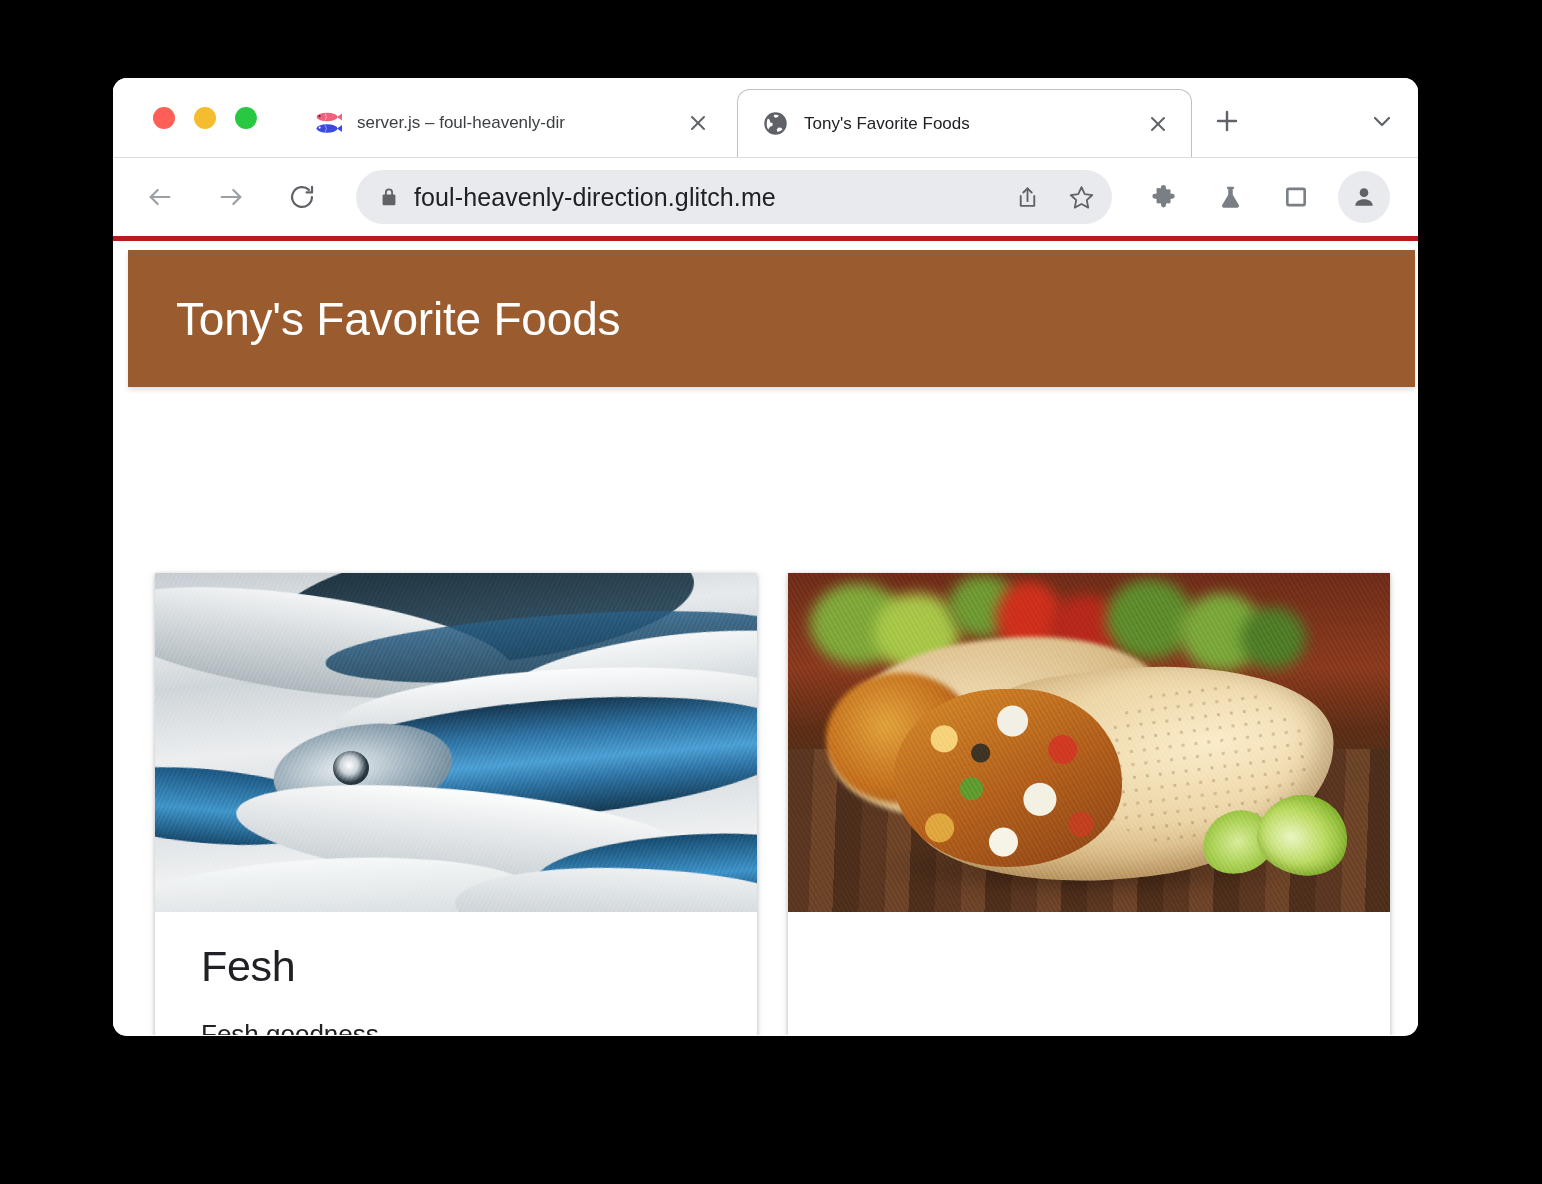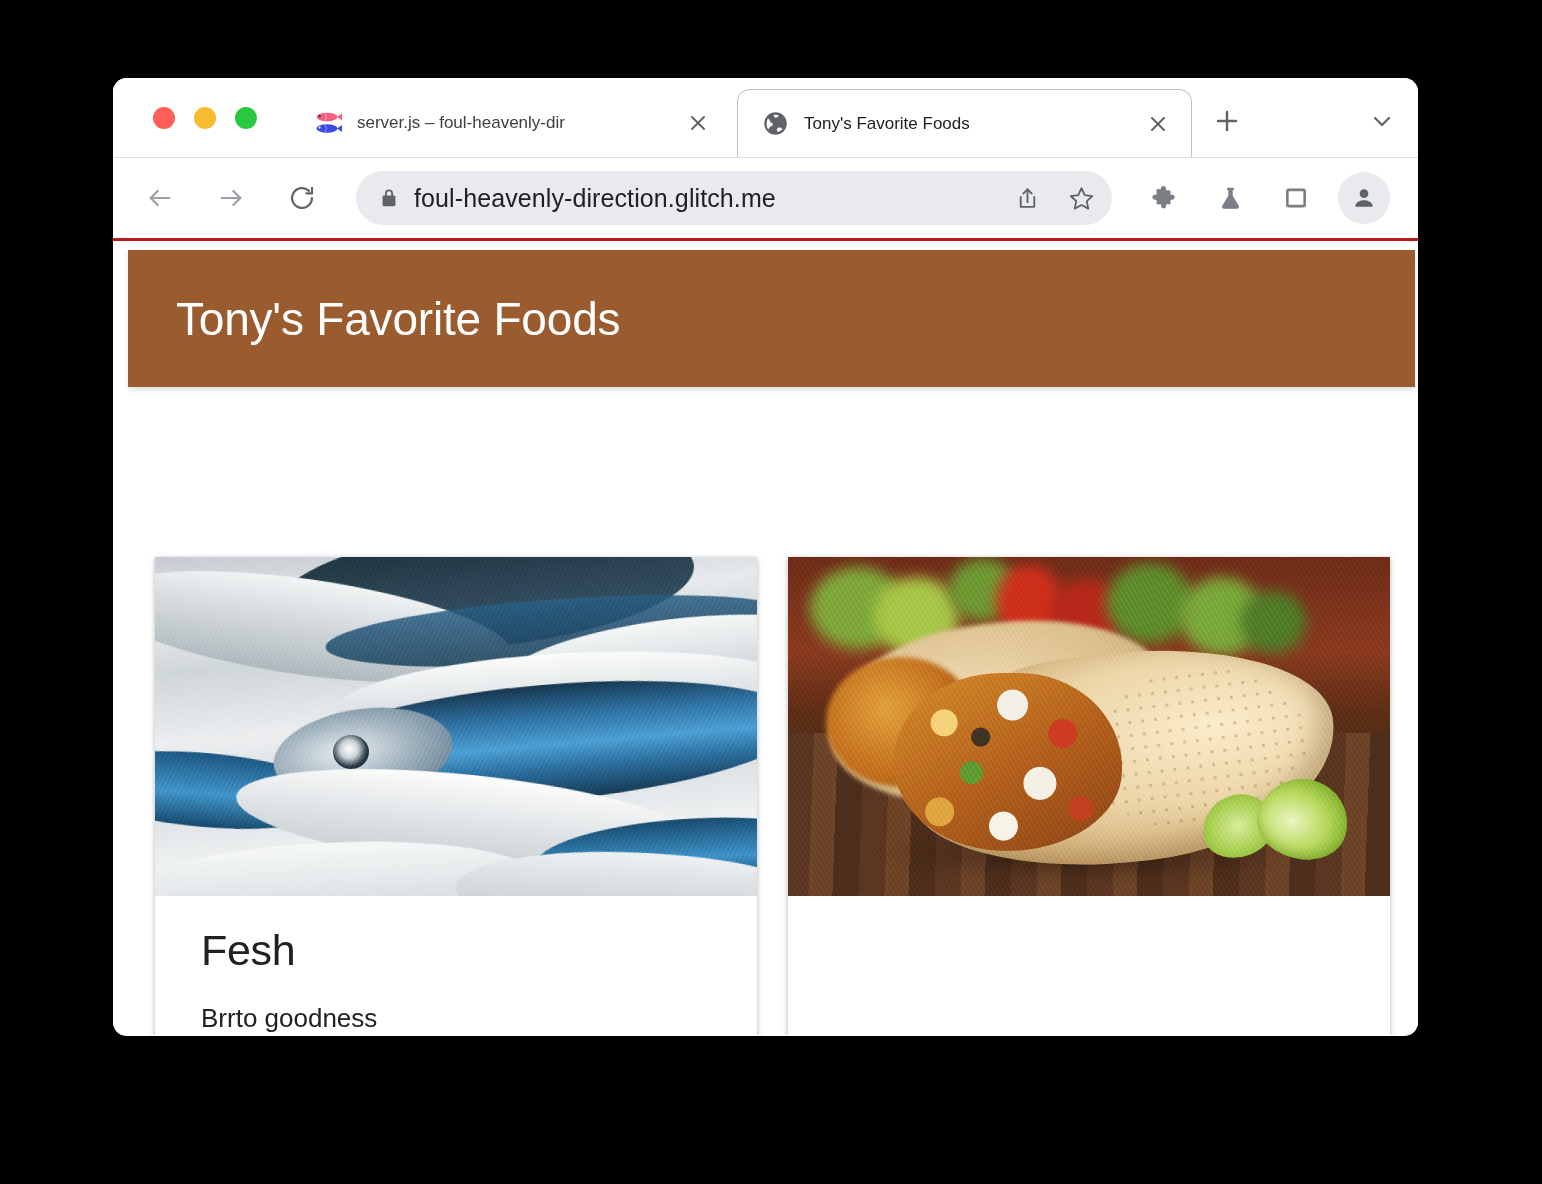--- a/index.html
+++ b/index.html
@@ -121,21 +121,21 @@
     color: #5f6368;
   }
   .tab-newtab { left: 1092px; }
   .tab-listall { left: 1247px; }
 
   
   .toolbar {
     position: relative;
     height: 83px;
     background: #ffffff;
-    border-bottom: 3px solid #b91c1c;
+    border-bottom: 5px solid #b91c1c;
     display: flex;
     align-items: center;
   }
 
   .nav-btn {
     width: 50px; height: 50px;
     display: flex; align-items: center; justify-content: center;
     color: #9aa0a6;
     flex: 0 0 auto;
   }
@@ -220,21 +220,21 @@
     margin-left: 48px;
     color: #ffffff;
     font-size: 46px;
     font-weight: 400;
     letter-spacing: -0.2px;
   }
 
   .cards {
     position: absolute;
     left: 42px;
-    top: 316px;
+    top: 332px;
     display: flex;
     gap: 31px;
   }
 
   .card {
     width: 602px;
     background: #ffffff;
     box-shadow: 0 1px 4px rgba(0,0,0,0.22), 0 3px 10px rgba(0,0,0,0.10);
     overflow: hidden;
   }
@@ -622,21 +622,21 @@
             <div class="band f-eye"></div>
             <div class="band f-pale4"></div>
             <div class="band f-blue-right"></div>
             <div class="band f-pale5"></div>
             <div class="band f-pale6"></div>
             <div class="f-grain"></div>
           </div>
         </div>
         <div class="card-body">
           <div class="card-title">Fesh</div>
-          <div class="card-subtitle">Brrto goodness</div>
+          <div class="card-subtitle">Fesh goodness</div>
 
         </div>
       </div>
 
       <div class="card">
         <div class="card-media">
           <div class="burrito-photo">
             <div class="b-blur-veg bv1"></div>
             <div class="b-blur-veg bv2"></div>
             <div class="b-blur-veg bv3"></div>

